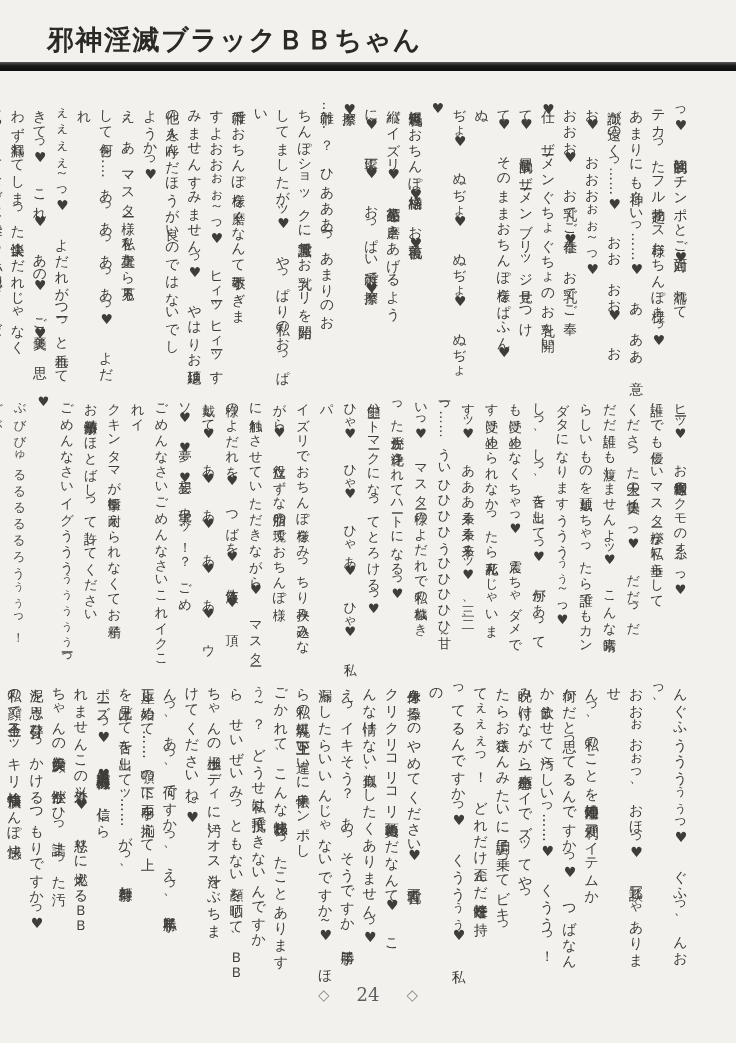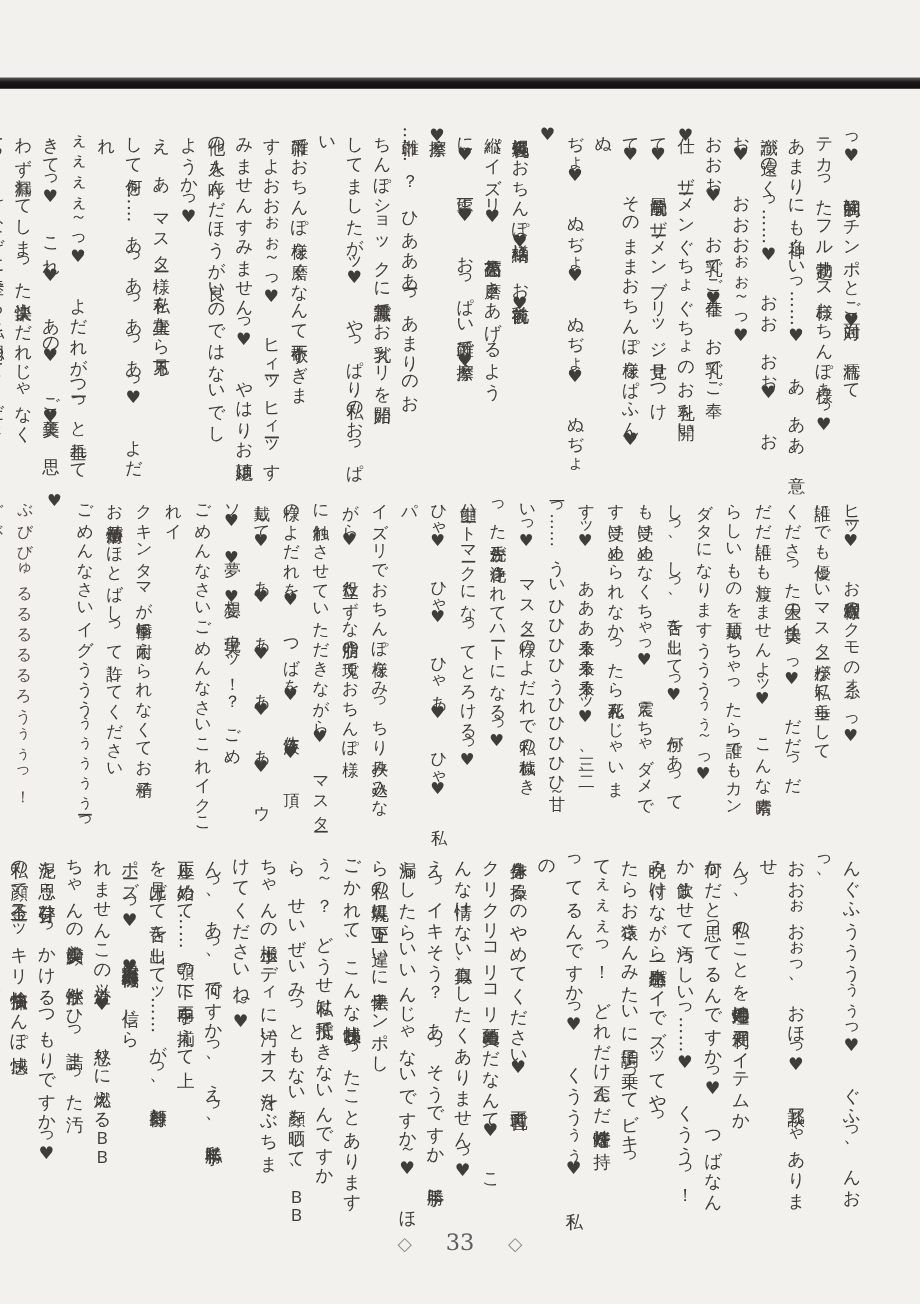--- a/index.html
+++ b/index.html
@@ -47,20 +47,21 @@
     display:flex;justify-content:center;align-items:center;gap:27px;
     font-size:18px;color:#5f5f5f;
   }
   .pagenum .diamond{color:#8a8a8a;font-size:15px;}
 </style>
 </head>
 <body>
 
 <div class="page">
 
+  <h1 class="title">邪神淫滅ブラックＢＢちゃん</h1>
 
   <div class="rule"></div>
 
   <section id="band1" class="band">
       <div class="vcol">っ♥　強制的にチンポとご対面♥　濡れて</div>
       <div class="vcol">テカったフル勃起オス様おちんぽ様ぁっ♥</div>
       <div class="vcol">あまりにも神々しいっ……♥　あ、ああ、意</div>
       <div class="vcol">識が遠のくっ……♥　おお　おお♥　お</div>
       <div class="vcol">お♥　おおおぉぉ～っ♥</div>
       <div class="vcol">おおお♥　お乳でご奉仕♥　お乳でご奉</div>
@@ -144,17 +145,17 @@
       <div class="vcol">ポーズっ♥　忠実服従顔射待機♥　信じら</div>
       <div class="vcol">れませんこの外道ッ♥　怒りに燃えるＢＢ</div>
       <div class="vcol">ちゃんの美少女顔に、性欲がひっ詰まった汚</div>
       <div class="vcol">泥を思う存分ひっかけるつもりですかっ♥</div>
       <div class="vcol">私の顔で金玉スッキリ愉快痛快ちんぽ快感</div>
       <div class="vcol">を味わうつもりですかっ♥</div>
     </section>
 
   <footer class="pagenum">
     <span class="diamond">◇</span>
-    <span>33</span>
+    <span>24</span>
     <span class="diamond">◇</span>
   </footer>
 
 </div>
 
 </body></html>

